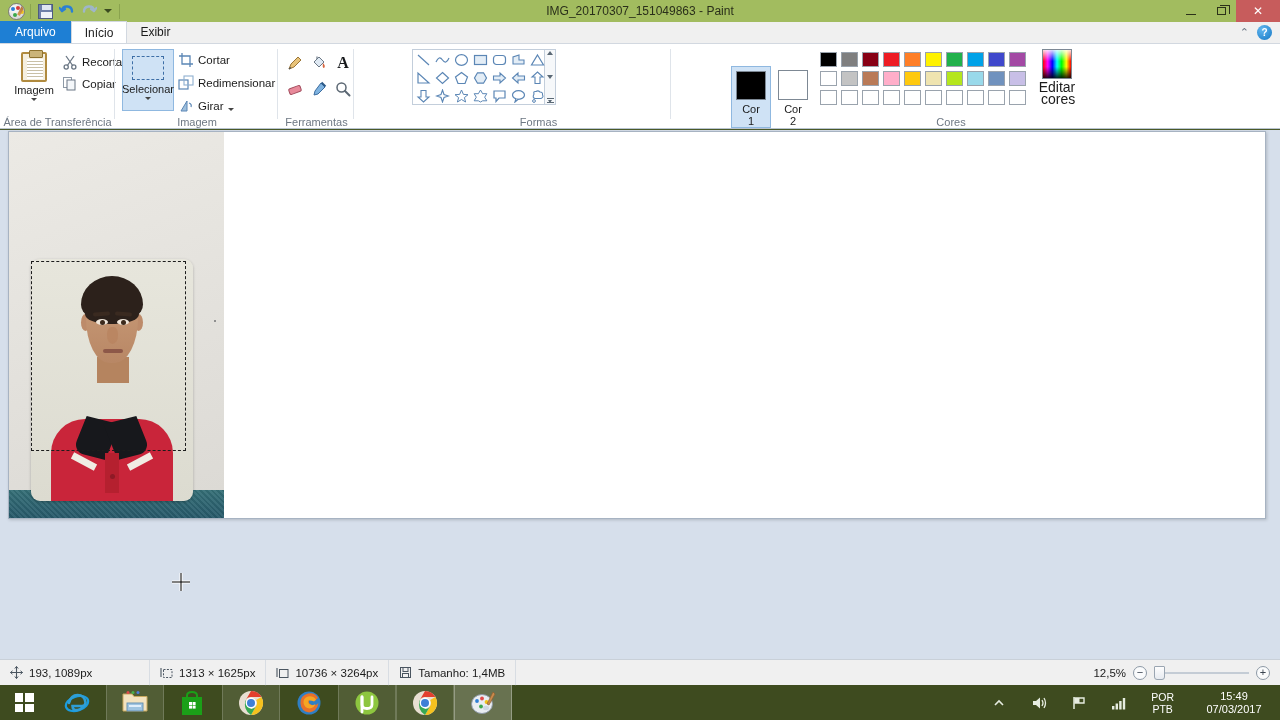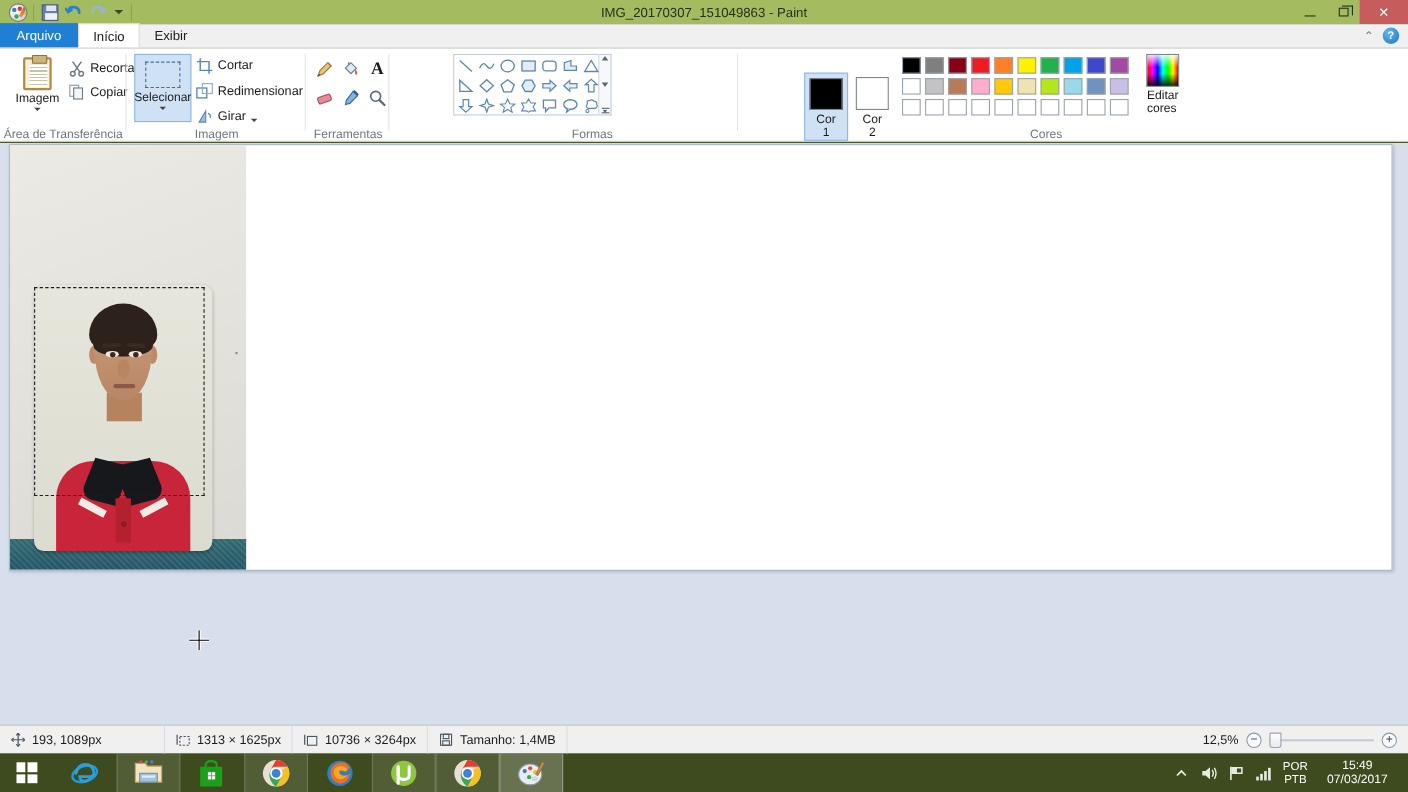--- a/index.html
+++ b/index.html
@@ -156,21 +156,21 @@
   
   #grp-palette { left: 811px; width: 469px; }
   .palette { position:absolute; left:7px; top:6px; display:grid; grid-template-columns: repeat(10, 21px); grid-template-rows: repeat(3,19px); }
   .pal-cell { display:flex;align-items:center;justify-content:center; }
   .pal-sw { width:17px;height:15px; border:1px solid #9aa3ad; }
   .edit-colors { position:absolute; left:222px; top:5px; width:48px; display:flex;flex-direction:column;align-items:center; }
   .rainbow { width:30px;height:30px;border:1px solid #7d8894;
     background: linear-gradient(to right, #ff0000,#ff00ff,#0000ff,#00ffff,#00ff00,#ffff00,#ff0000);
     position:relative; }
   .rainbow::after { content:""; position:absolute; inset:0; background: linear-gradient(to bottom, rgba(255,255,255,.85), rgba(255,255,255,0) 40%, rgba(0,0,0,0) 60%, rgba(0,0,0,.85)); }
-  .edit-colors .cl { font-size:11px; line-height:12px; text-align:left; margin-top:2px; }
+  .edit-colors .cl { font-size:14px; line-height:12px; text-align:right; margin-top:2px; }
 
   
   #workspace {
     position: absolute; left: 0; top: 130px; width: 1280px; height: 529px;
     background: #d6dfeb;
   }
   #canvas-wrap {
     position: absolute; left: 8px; top: 1px; width: 1258px; height: 388px;
     background: #fff; border: 1px solid #a7b3c2;
     box-shadow: 1px 1px 3px rgba(0,0,0,.18);
@@ -252,21 +252,21 @@
     display: flex; align-items: center;
   }
   #startbtn { width: 48px; height: 35px; display:flex; align-items:center; justify-content:center; }
   .winlogo { width:19px;height:19px; display:grid; grid-template-columns:1fr 1fr; grid-template-rows:1fr 1fr; gap:2px; }
   .winlogo i { background:#fff; display:block; }
   .tb-item { width: 58px; height: 35px; display:flex; align-items:center; justify-content:center; position:relative; }
   .tb-item.framed { background: rgba(255,255,255,.10); border-left:1px solid rgba(255,255,255,.18); border-right:1px solid rgba(255,255,255,.18); }
   .tb-item.active { background: rgba(255,255,255,.22); border-left:1px solid rgba(255,255,255,.30); border-right:1px solid rgba(255,255,255,.30); }
   .tb-ic { width: 26px; height: 26px; }
   .tb-ic svg { display:block; }
-  #tray { margin-left:auto; display:flex; align-items:center; gap:9px; padding-right:10px; height:35px; color:#fff; }
+  #tray { margin-left:auto; display:flex; align-items:center; gap:24px; padding-right:10px; height:35px; color:#fff; }
   .tray-ic { width:16px;height:16px; }
   .tray-ic svg { display:block; }
   #lang { font-size:10.5px; line-height:12px; text-align:center; color:#fff; }
   #clock { font-size:11px; line-height:13px; text-align:center; color:#fff; min-width:72px; }
 </style>
 </head>
 <body>
 
 <div id="titlebar">
   <div id="qat">

